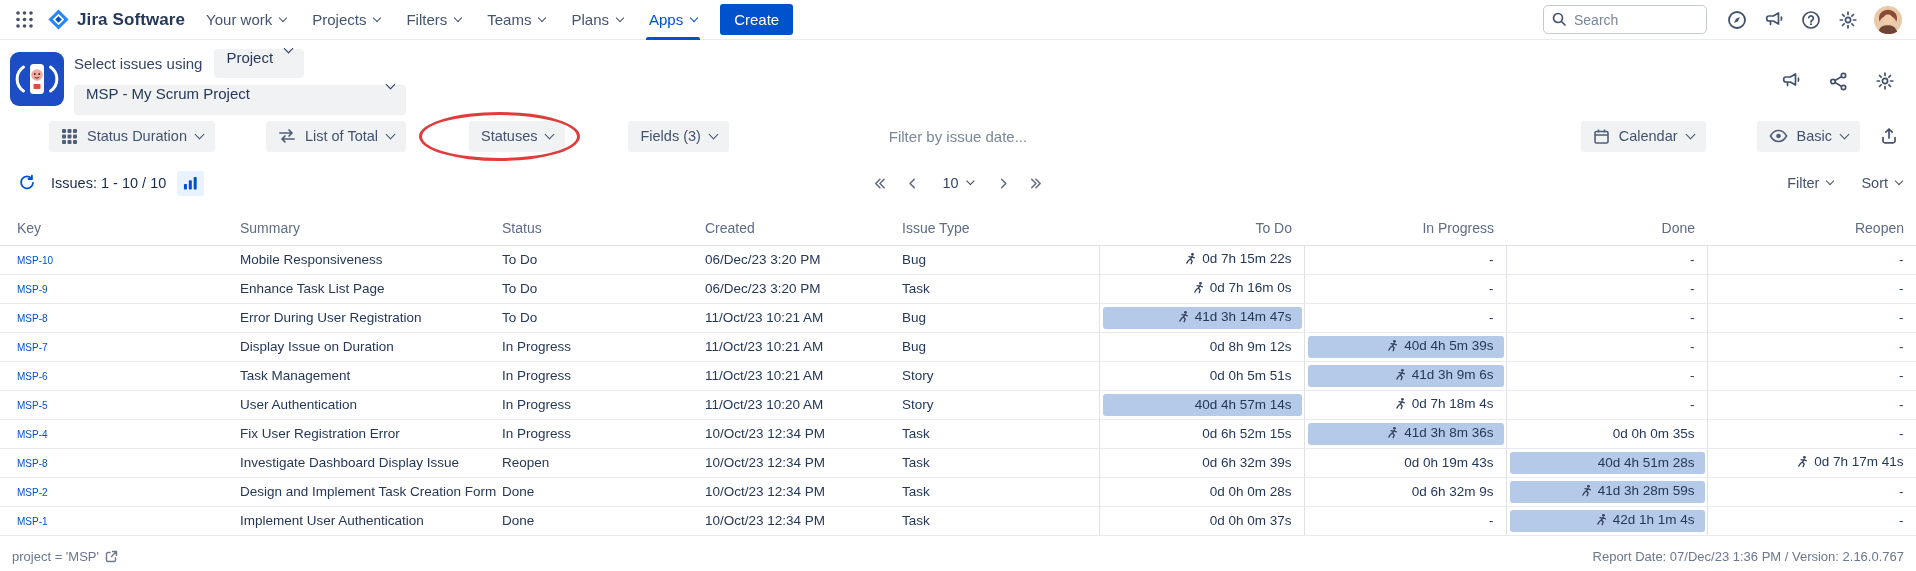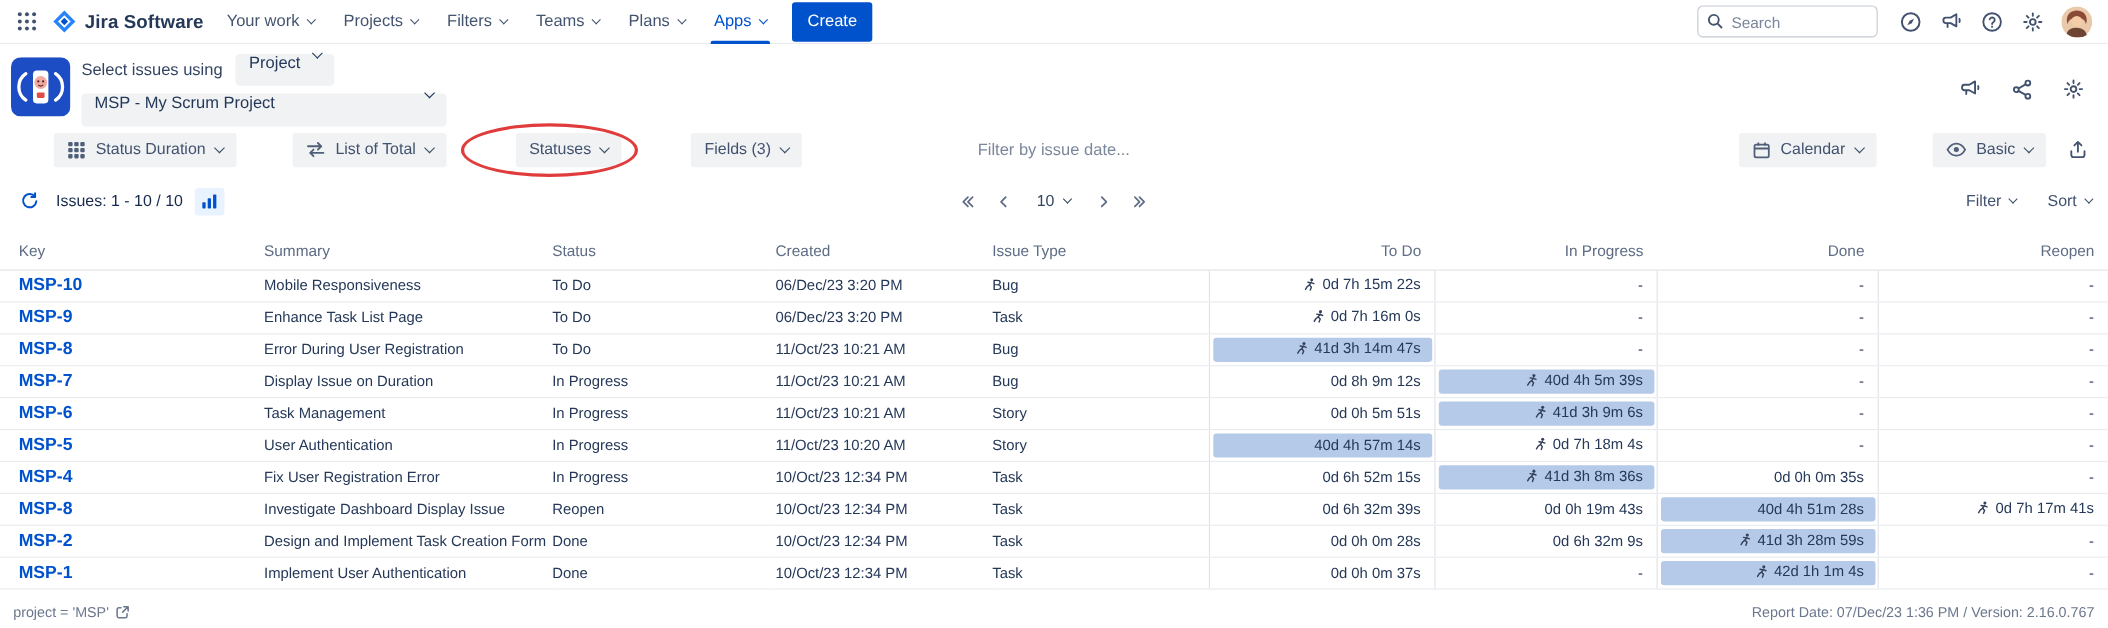--- a/index.html
+++ b/index.html
@@ -14,21 +14,21 @@
   
   .topnav{height:40px;display:flex;align-items:center;padding:0 14px 0 10px;border-bottom:1px solid #E9EBEF;}
   .icon-btn{background:none;border:none;padding:4px;display:flex;align-items:center;justify-content:center;cursor:pointer;border-radius:4px;}
   .brand{display:flex;align-items:center;gap:7px;margin:0 8px 0 8px;cursor:pointer;}
   .brand-name{font-size:17px;font-weight:700;color:#253858;letter-spacing:.1px;}
   .nav-item{position:relative;height:40px;display:flex;align-items:center;gap:8px;padding:0 13px;font-size:15px;font-weight:500;color:#44546F;cursor:pointer;white-space:nowrap;}
   .nav-item.active{color:var(--blue);}
   .nav-item.active::after{content:"";position:absolute;left:10px;right:10px;bottom:0;height:3px;background:var(--blue);border-radius:2px 2px 0 0;}
   .chev{display:inline-block;width:7px;height:7px;border:solid currentColor;border-width:0 1.8px 1.8px 0;transform:rotate(45deg);margin-top:-4px;flex:none;}
   .chev.sm{width:6px;height:6px;border-width:0 1.6px 1.6px 0;}
-  .create-btn{margin-left:10px;height:36px;padding:0 14px;background:var(--blue);color:#fff;border:none;border-radius:3px;font-size:15px;font-weight:500;cursor:pointer;font-family:inherit;}
+  .create-btn{margin-left:10px;height:31px;padding:0 14px;background:var(--blue);color:#fff;border:none;border-radius:3px;font-size:15px;font-weight:500;cursor:pointer;font-family:inherit;}
   .tn-right{margin-left:auto;display:flex;align-items:center;gap:7px;}
   .search{position:relative;width:164px;height:29px;margin-right:8px;}
   .search input{width:100%;height:100%;border:1px solid #C4CAD2;border-radius:5px;padding:0 8px 0 30px;font-size:14px;font-family:inherit;color:var(--txt);outline:none;background:#fff;}
   .search svg{position:absolute;left:8px;top:6px;pointer-events:none;}
   input::placeholder{color:#7A869A;}
   .tn-icon{width:30px;height:30px;display:flex;align-items:center;justify-content:center;cursor:pointer;background:none;border:none;padding:0;}
   .avatar-btn{width:28px;height:28px;border-radius:50%;padding:0;border:none;background:none;cursor:pointer;margin-left:4px;display:flex;}
 
   
   .app-header{position:relative;height:72px;}
@@ -57,21 +57,21 @@
   .pg-size{display:flex;align-items:center;gap:9px;font-size:14.5px;color:#344563;cursor:pointer;padding:4px 8px;background:none;border:none;font-family:inherit;}
   .ib-right{margin-left:auto;display:flex;gap:28px;}
   .ib-link{display:flex;align-items:center;gap:8px;font-size:14.5px;color:#42526E;cursor:pointer;background:none;border:none;font-family:inherit;padding:0;}
 
   
   table{width:1916px;border-collapse:collapse;table-layout:fixed;}
   thead th{height:39px;vertical-align:middle;font-size:14px;font-weight:400;color:#5E6C84;text-align:left;padding:6px 0 0 0;border-bottom:1px solid var(--border);}
   thead th.num{text-align:right;padding-right:12px;}
   th:first-child,td:first-child{padding-left:17px;}
   tbody td{height:29px;font-size:13.5px;color:#253858;border-bottom:1px solid var(--rowline);padding:0;vertical-align:middle;white-space:nowrap;overflow:hidden;}
-  .key-link{color:var(--blue);font-weight:700;font-size:16px;text-decoration:none;cursor:pointer;}
+  .key-link{color:var(--blue);font-weight:400;font-size:10px;text-decoration:none;cursor:pointer;}
   td.c-dur{position:relative;text-align:right;padding-right:12px;border-left:1px solid var(--border);}
   td.c-dur.last{border-right:1px solid var(--border);}
   .bar{position:absolute;left:3px;right:2px;top:3px;bottom:3px;background:var(--bar);border-radius:3px;}
   .dur-text{position:relative;display:inline-flex;align-items:center;gap:5px;z-index:1;}
   .runner{flex:none;}
 
   
   .page-footer{position:absolute;left:0;right:0;bottom:0;height:30px;display:flex;align-items:center;justify-content:space-between;padding:0 12px;font-size:13px;color:#6B778C;background:#fff;}
   .jql{display:flex;align-items:center;gap:6px;}
 </style>

